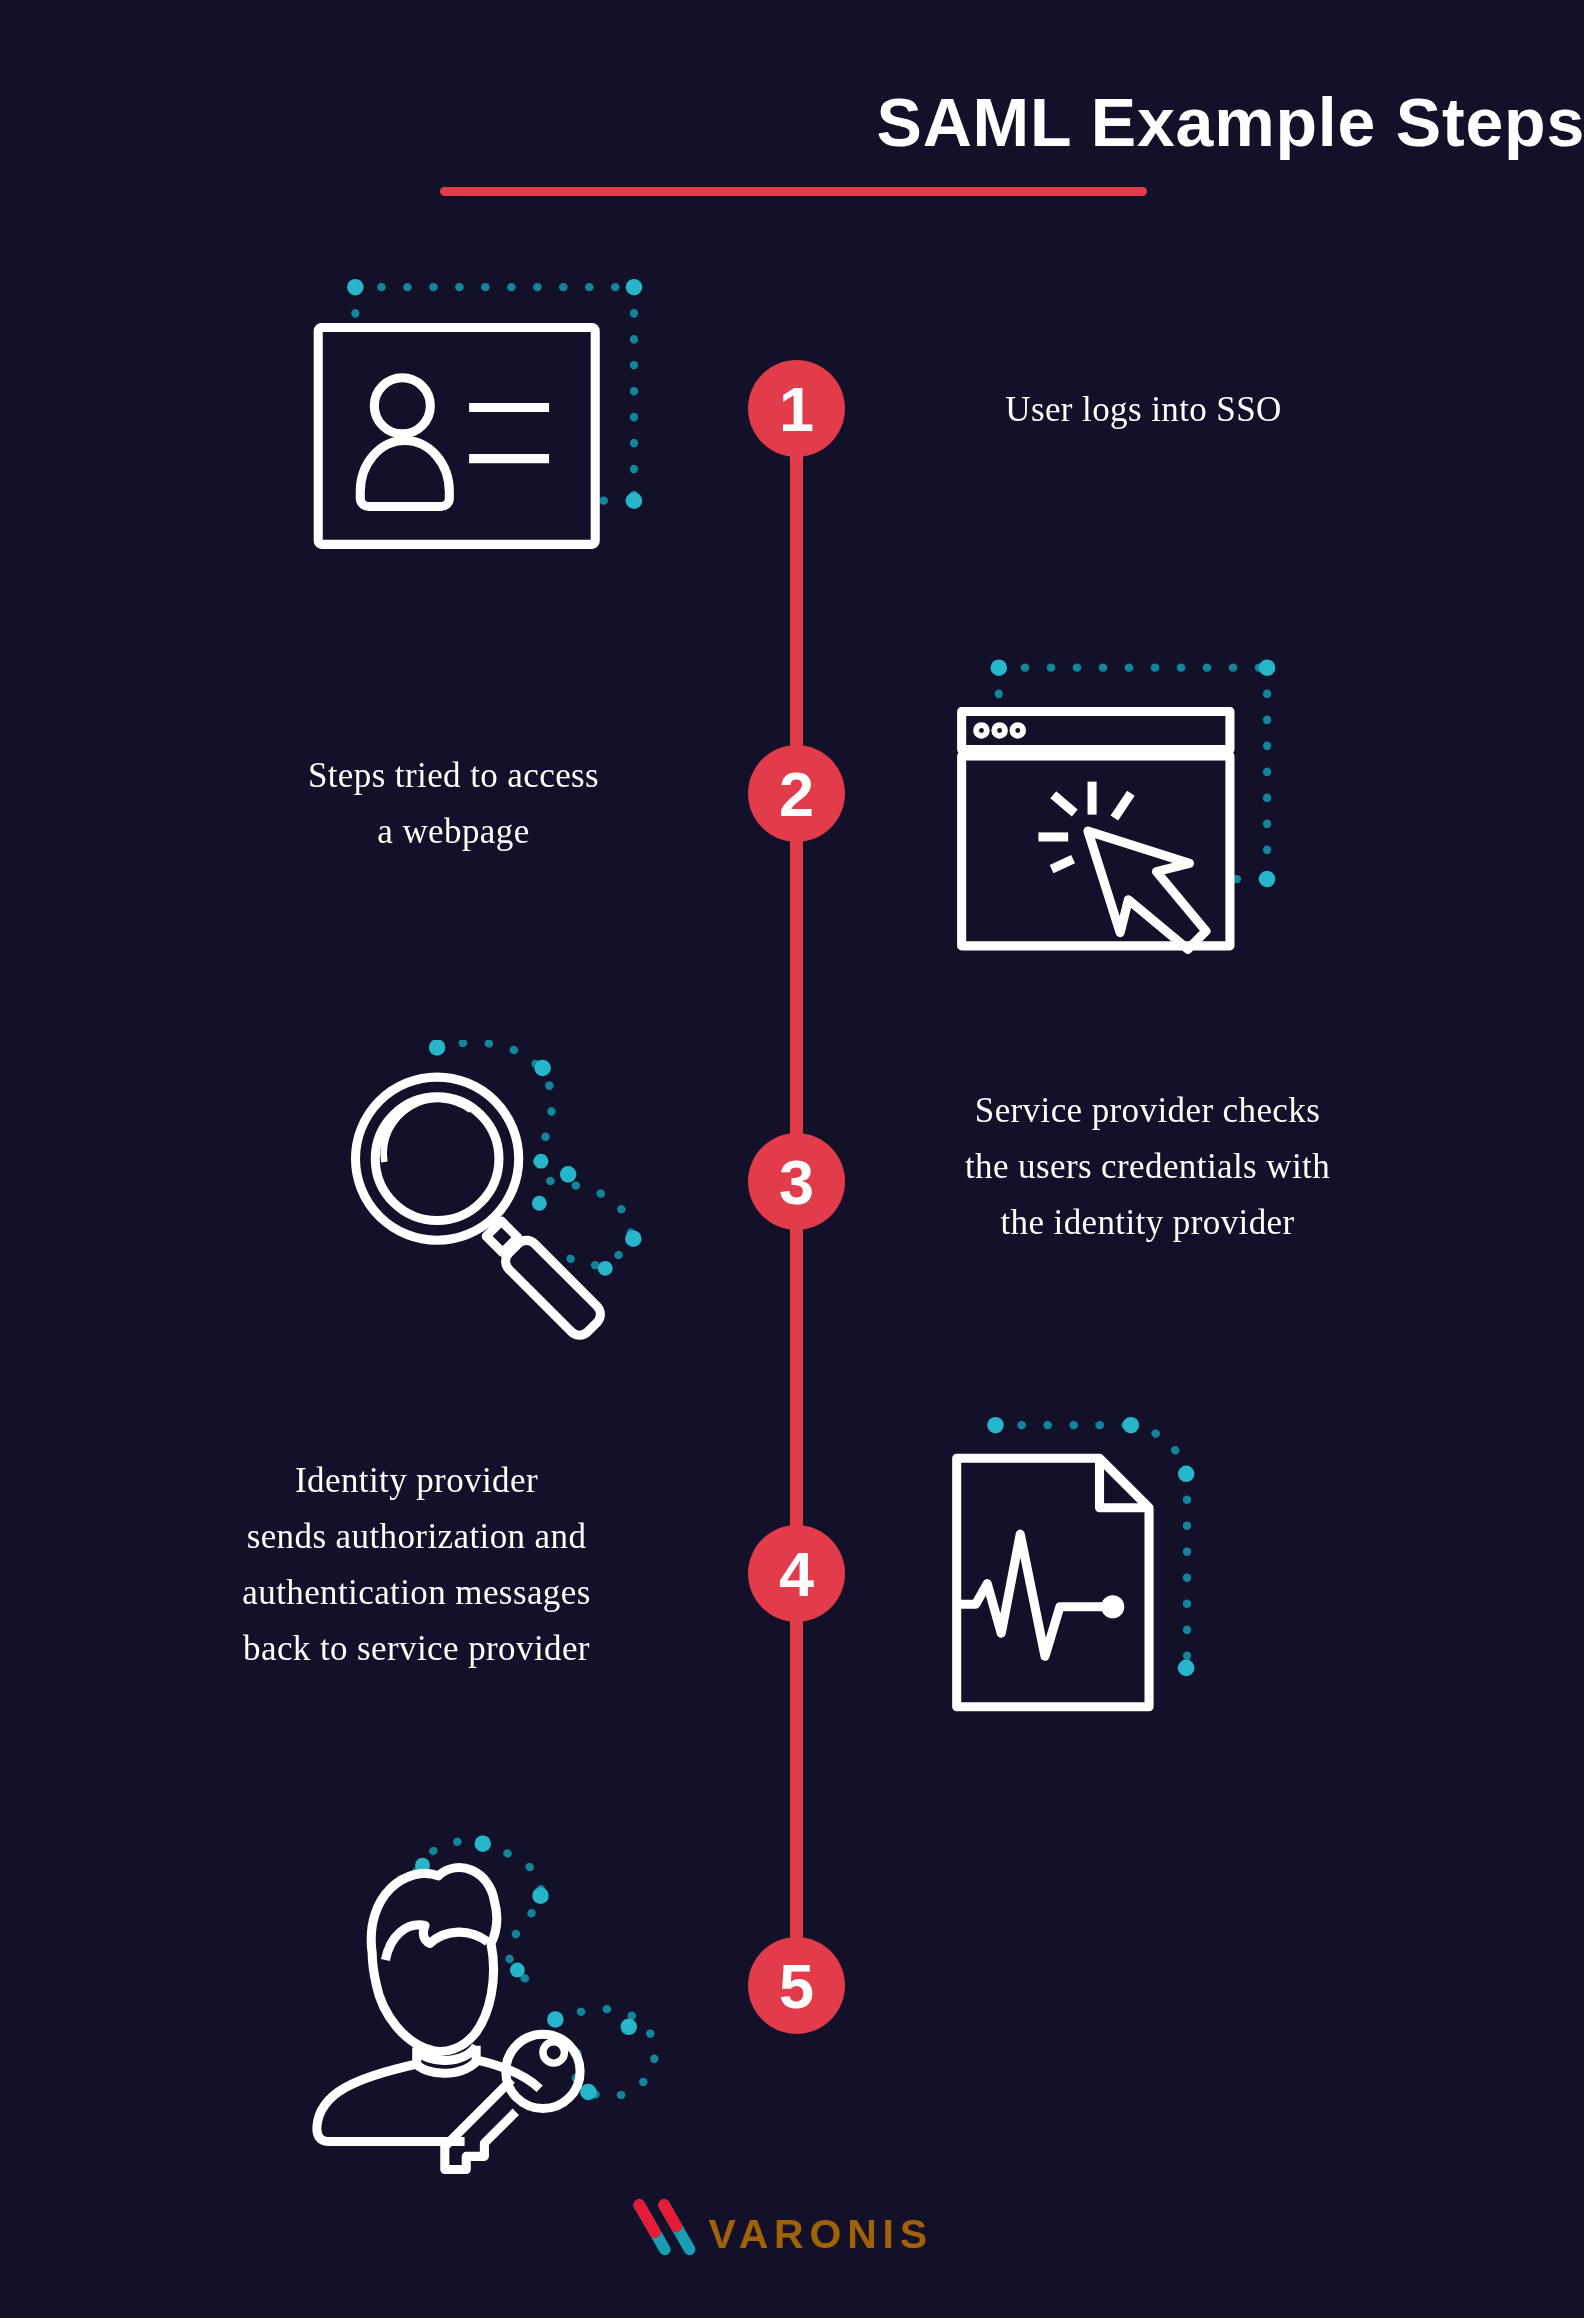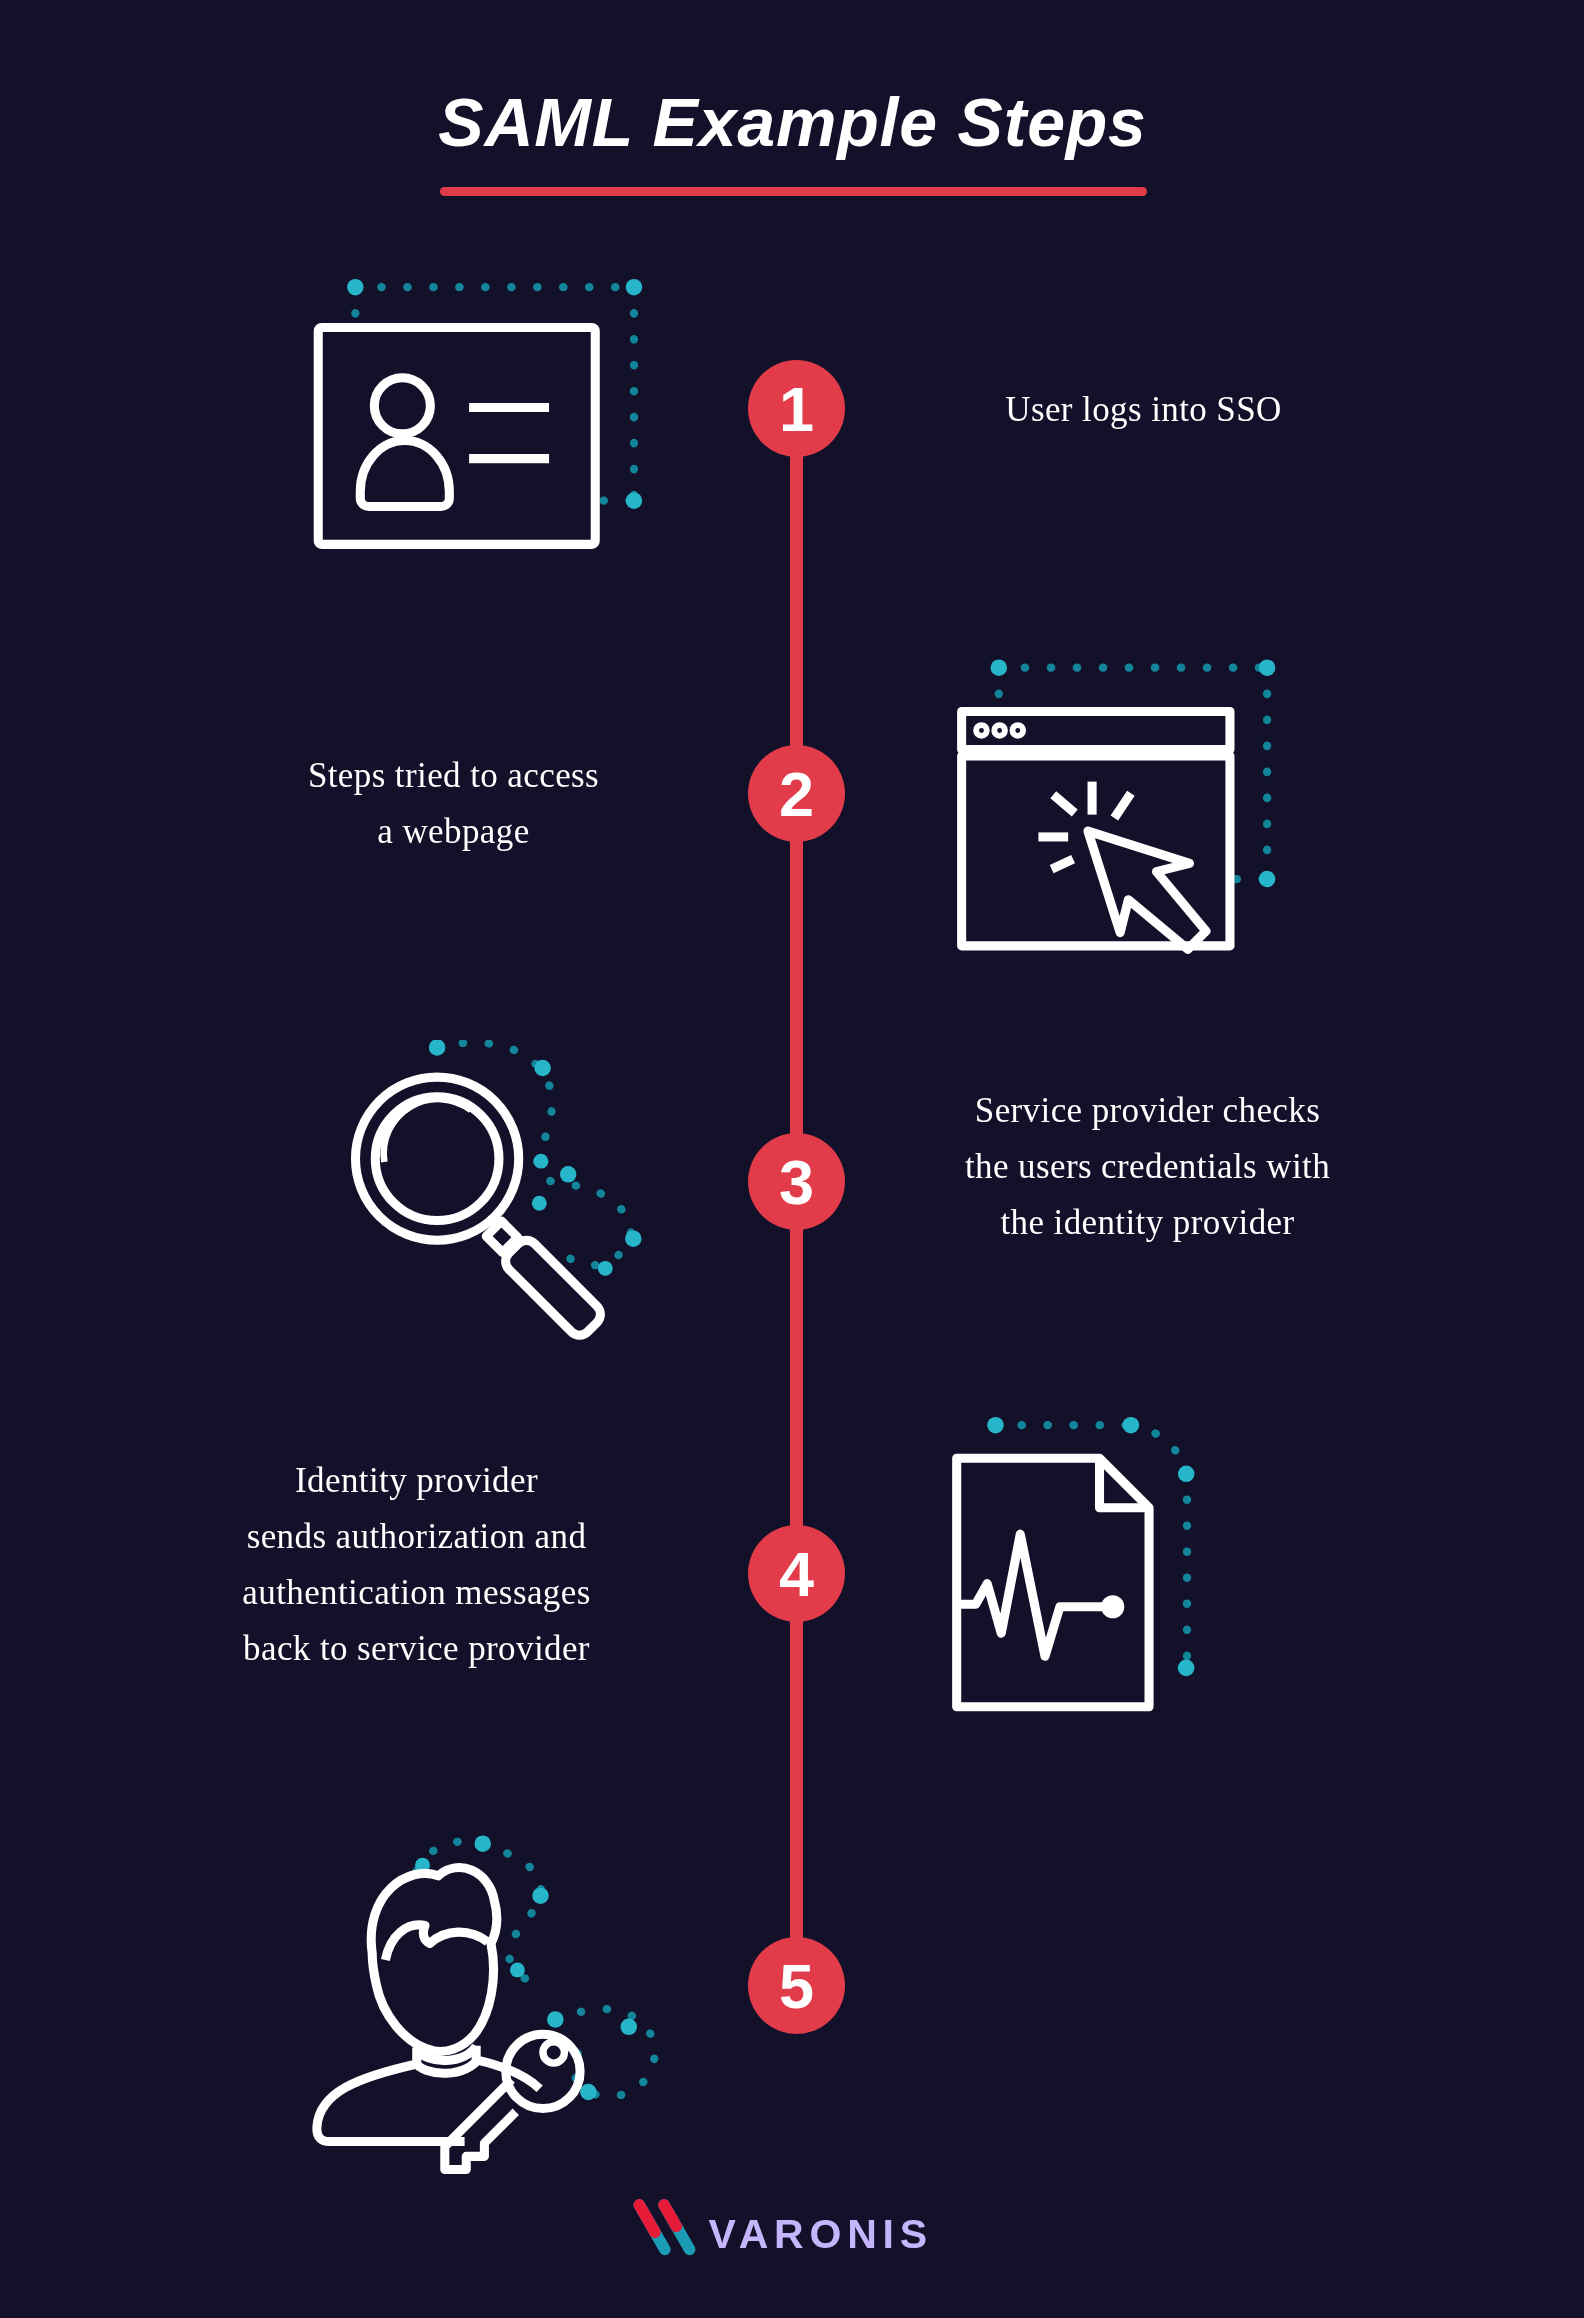--- a/index.html
+++ b/index.html
@@ -1,31 +1,31 @@
 <!DOCTYPE html>
 <html style="font-size:13.2px"><head>
 <meta charset="utf-8">
 <style>
   html,body{margin:0;padding:0;background:#131129;}
   .page{position:relative;width:1585px;height:2319px;background:#131129;overflow:hidden;
         font-family:"Liberation Sans",sans-serif;}
   .abs{position:absolute;}
-  .title{position:absolute;top:83px;left:0;width:1585px;text-align:center;
-         font-size:68px;font-weight:bold;color:#ffffff;letter-spacing:0.8px;font-style:italic;}
+  .title{position:absolute;top:83px;left:0;width:1585px;text-align:right;
+         font-size:68px;font-weight:bold;color:#ffffff;letter-spacing:0.8px;}
   .divider{position:absolute;left:440px;top:187px;width:707px;height:9px;
            background:#e23b49;border-radius:5px;}
   .timeline{position:absolute;left:790px;top:409px;width:13.2px;height:1577px;background:#e23b49;}
   .num{position:absolute;width:97px;height:97px;border-radius:50%;background:#e23b49;
        color:#ffffff;font-weight:bold;font-size:63px;display:flex;align-items:center;
        justify-content:center;left:748px;}
   .step-text{position:absolute;color:#ffffff;font-size:35px;line-height:56px;
              text-align:center;white-space:pre-line;letter-spacing:0.4px;font-family:Liberation Serif, serif;}
   .logo{position:absolute;left:631px;top:2196px;height:61px;display:flex;
         align-items:flex-end;gap:11.6px;}
-  .brand{font-size:41px;font-weight:bold;color:#c4b5fd;letter-spacing:5.8px;line-height:46px;}
+  .brand{font-size:41px;font-weight:bold;color:#a16207;letter-spacing:5.8px;line-height:46px;}
   svg .w{stroke:#ffffff;stroke-width:11;fill:none;stroke-linejoin:round;}
   svg .wf{fill:#ffffff;stroke:none;}
   svg .dot{stroke:#12859a;stroke-width:10;fill:none;stroke-linecap:round;
            stroke-dasharray:0.5 31;}
   svg .big{fill:#27b5c9;stroke:none;}
 </style>
 </head>
 <body>
 
 <div class="page">

